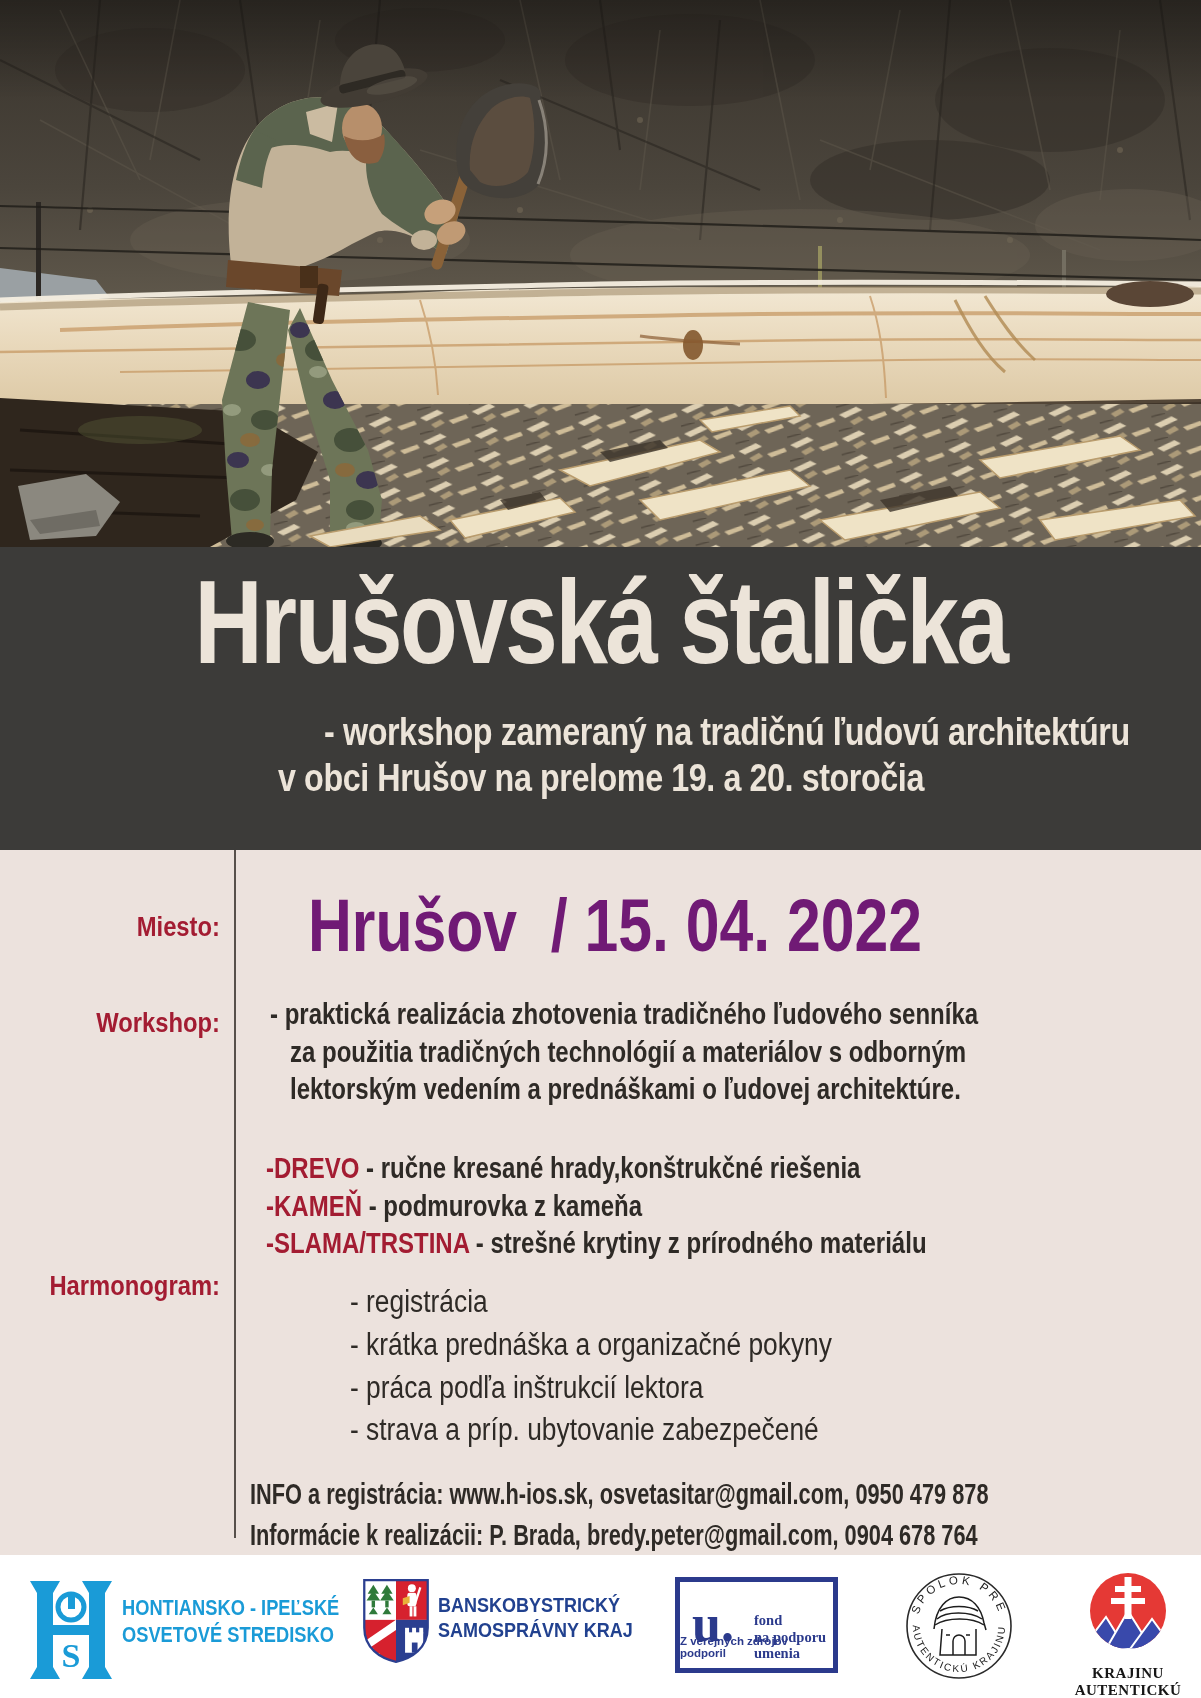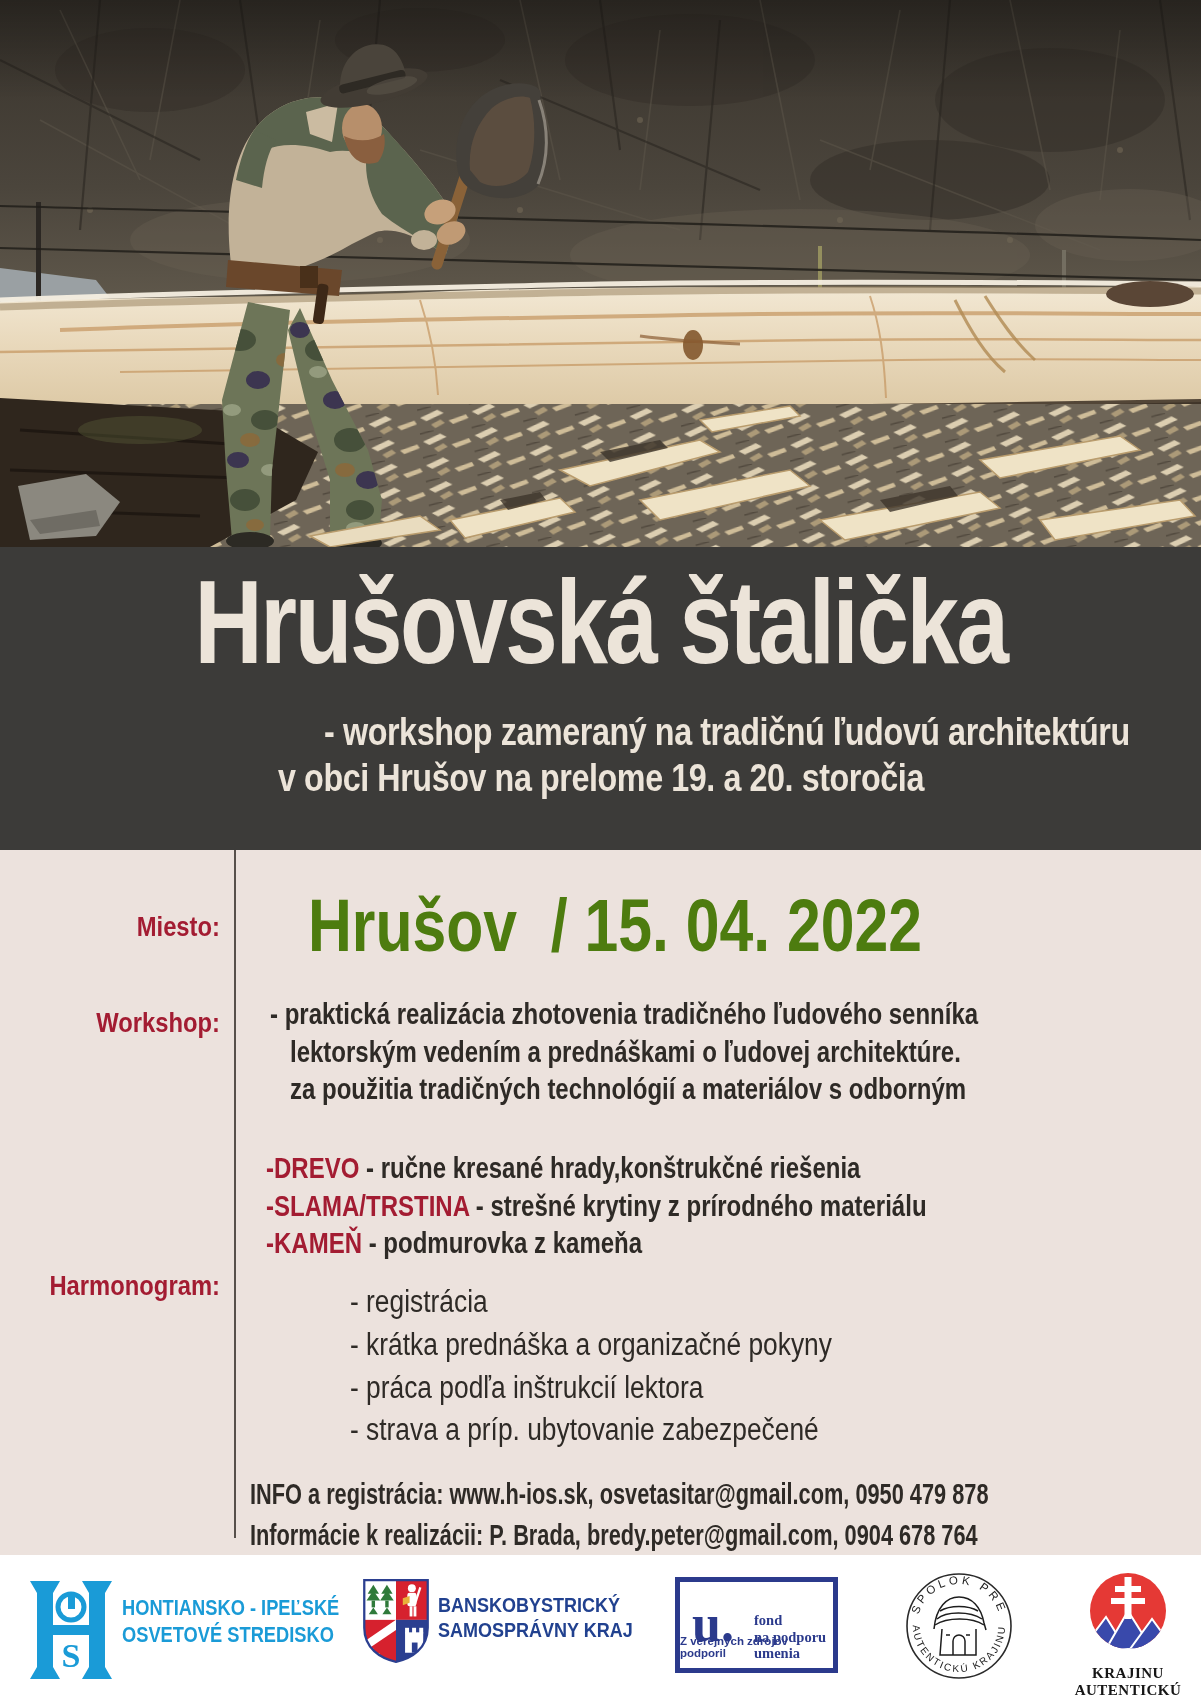--- a/index.html
+++ b/index.html
@@ -20,21 +20,21 @@
   .band-sub1{top:162px;line-height:46px;text-align:right;}
   .band-sub2{top:208px;line-height:46px;}
   .band-sub1 .cond,.band-sub2 .cond{font-size:38px;font-weight:700;letter-spacing:-.5px;transform:scaleX(.85);transform-origin:50% 50%;}
   
   .content{position:absolute;left:0;top:850px;width:1201px;height:705px;background:#ece2dd;color:#2e2a26;}
   .vline{position:absolute;left:234px;top:0;width:2px;height:688px;background:#57504b;}
   .label{position:absolute;left:0;width:220px;text-align:right;color:#a31c32;font-weight:700;font-size:28px;line-height:30px;transform:scaleX(.85);transform-origin:100% 50%;white-space:pre;}
   .lbl-miesto{top:62px;}
   .lbl-workshop{top:158px;}
   .lbl-harmonogram{top:421px;}
-  .headline{position:absolute;left:308px;top:38px;color:#4d7c0f;font-size:74px;font-weight:700;line-height:76px;}
+  .headline{position:absolute;left:308px;top:38px;color:#701a75;font-size:74px;font-weight:700;line-height:76px;}
   .headline .cond{transform:scaleX(.82);transform-origin:0 50%;}
   .para{position:absolute;left:270px;top:145px;font-size:30px;font-weight:700;line-height:37.5px;}
   .para .cond{transform:scaleX(.80);transform-origin:0 50%;}
   .para .ind{padding-left:20px;}
   .materials{position:absolute;left:266px;top:299px;font-size:30px;font-weight:700;line-height:37.5px;}
   .materials .cond{transform:scaleX(.80);transform-origin:0 50%;}
   .red{color:#a31c32;}
   .schedule{position:absolute;left:338px;top:419px;margin:12px;padding:0;list-style:none;font-size:31px;font-weight:400;line-height:42.8px;}
   .schedule .cond{transform:scaleX(.85);transform-origin:0 50%;}
   .info{position:absolute;left:250px;top:624px;font-size:29px;font-weight:700;line-height:41px;}
@@ -276,28 +276,28 @@
     <div class="vline"></div>
 
     <div class="label lbl-miesto">Miesto:</div>
     <div class="label lbl-workshop">Workshop:</div>
     <div class="label lbl-harmonogram">Harmonogram:</div>
 
     <div class="headline"><span class="cond">Hrušov  / 15. 04. 2022</span></div>
 
     <div class="para">
       <div><span class="cond">- praktická realizácia zhotovenia tradičného ľudového senníka</span></div>
+      <div class="ind"><span class="cond">za použitia tradičných technológií a materiálov s odborným</span></div>
       <div class="ind"><span class="cond">lektorským vedením a prednáškami o ľudovej architektúre.</span></div>
-      <div class="ind"><span class="cond">za použitia tradičných technológií a materiálov s odborným</span></div>
     </div>
 
     <div class="materials">
       <div><span class="cond"><span class="red">-DREVO</span><span> - ručne kresané hrady,konštrukčné riešenia</span></span></div>
+      <div><span class="cond"><span class="red">-KAMEŇ</span><span> - podmurovka z kameňa</span></span></div>
       <div><span class="cond"><span class="red">-SLAMA/TRSTINA</span><span> - strešné krytiny z prírodného materiálu</span></span></div>
-      <div><span class="cond"><span class="red">-KAMEŇ</span><span> - podmurovka z kameňa</span></span></div>
     </div>
 
     <ul class="schedule">
       <li><span class="cond">- registrácia</span></li>
       <li><span class="cond">- krátka prednáška a organizačné pokyny</span></li>
       <li><span class="cond">- práca podľa inštrukcií lektora</span></li>
       <li><span class="cond">- strava a príp. ubytovanie zabezpečené</span></li>
     </ul>
 
     <div class="info">

